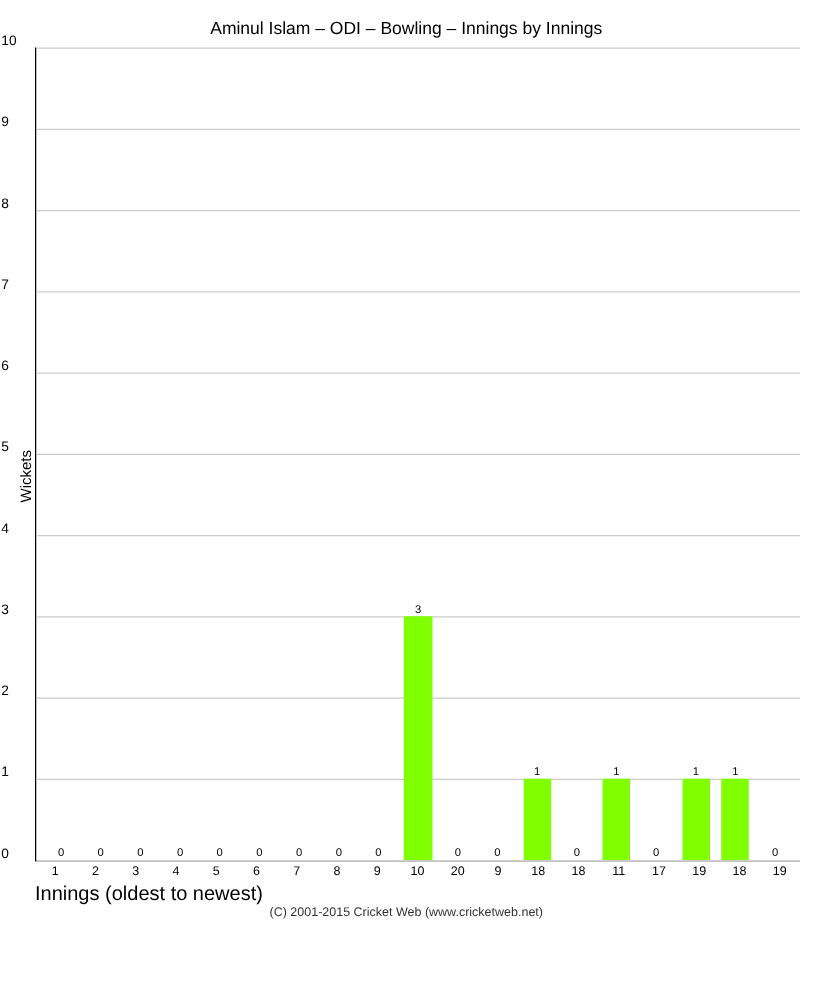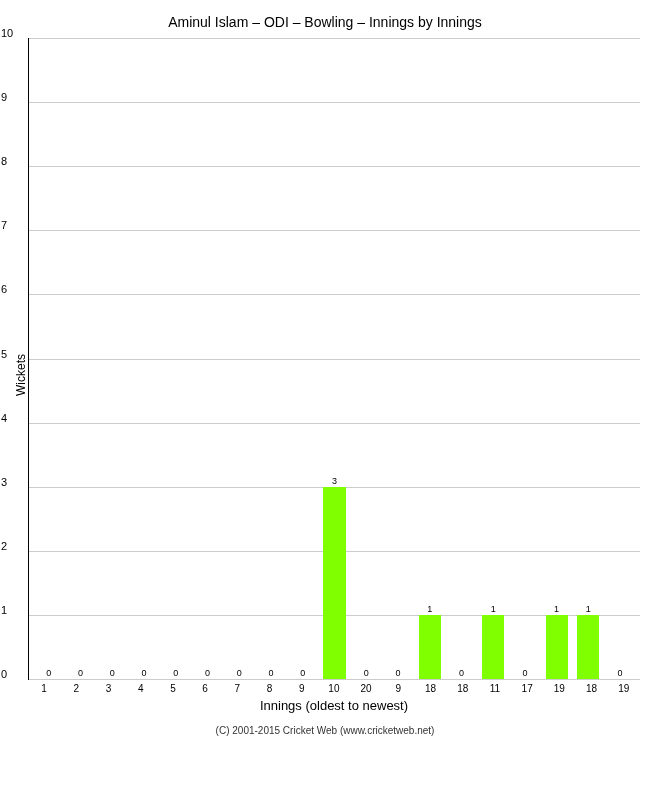--- a/index.html
+++ b/index.html
@@ -103,28 +103,28 @@
       display: flex;
       padding-left: 0;
     }
     .x-label {
       flex: 1;
       text-align: center;
       font-size: 10px;
       padding-top: 3px;
     }
     .x-axis-title {
-      text-align: center;
-      font-size: 13px;
+      text-align: left;
+      font-size: 16px;
       margin-top: 4px;
     }
     .footer {
       font-size: 10px;
       text-align: center;
-      margin-top: 12px;
+      margin-top: 0;
       color: #333;
     }
   </style>
 </head>
 <body>
 
 <div class="chart-container">
   <div class="chart-title">Aminul Islam – ODI – Bowling – Innings by Innings</div>
 
   <div class="chart-area">

